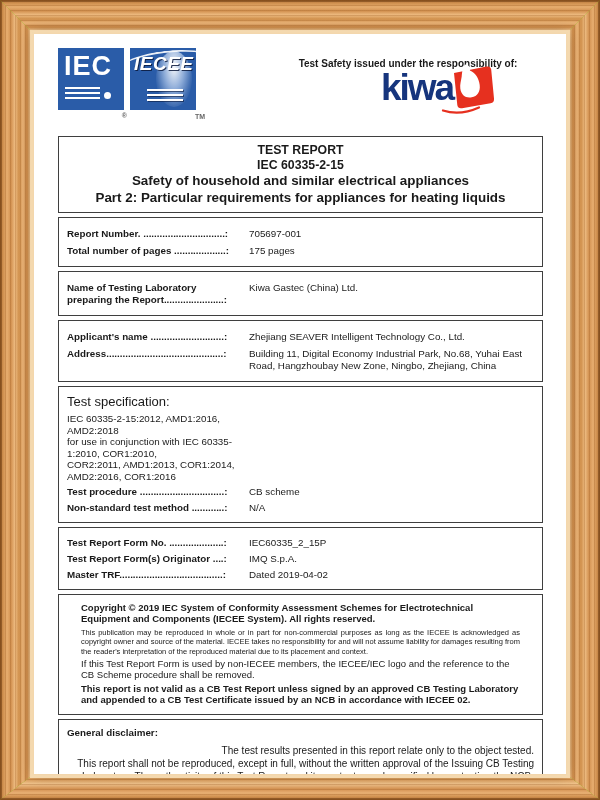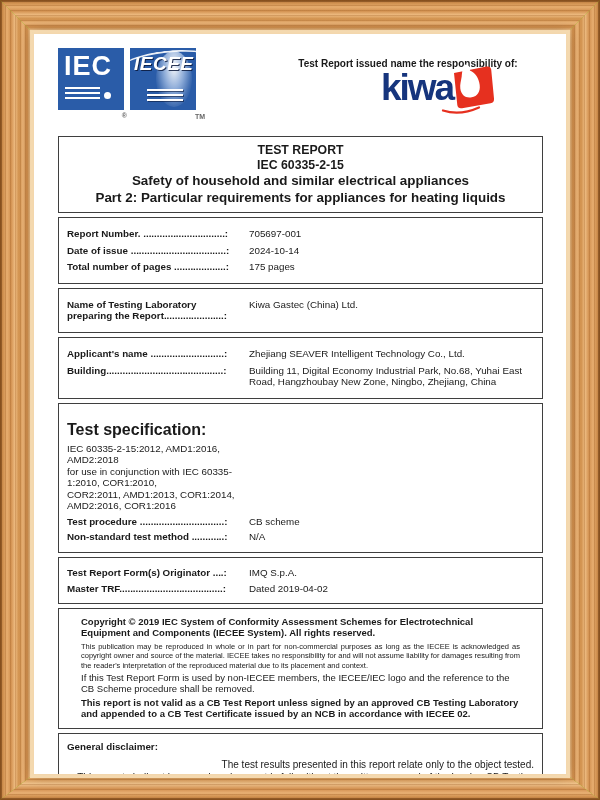--- a/index.html
+++ b/index.html
@@ -69,21 +69,21 @@
   
   .box{border:1px solid #3f3f3f;margin-top:4px;padding:5px 8px;}
   .title-box{margin-top:10px;text-align:center;padding:6px 4px;}
   .t-sm{font-size:12.3px;font-weight:bold;line-height:1.22;}
   .t-lg{font-size:13.4px;font-weight:bold;line-height:1.24;}
 
   .row{display:grid;grid-template-columns:176px 1fr;column-gap:6px;margin:5px 0;font-size:9.8px;line-height:1.18;}
   .row .lbl{font-weight:bold;white-space:nowrap;overflow:hidden;}
   .row .val{white-space:pre-line;}
   .tight .row{margin:4px 0;}
-  .spec-head{font-weight:bold;font-size:16px;margin:12px 0 4px;}
+  .spec-head{font-weight:normal;font-size:13px;margin:2px 0 4px;}
 
   .cp{font-size:9.5px;line-height:1.15;margin:3px 14px;}
   .cp.b{font-weight:bold;}
   .cp.small{font-size:7.5px;line-height:1.25;text-align:justify;}
   .gd-head{font-weight:bold;font-size:9.8px;margin:2px 0 6px;}
   .gd-p{font-size:10px;line-height:1.3;margin:0 0 4px;white-space:pre-line;text-align:right;}
 </style>
 </head>
 <body>
 
@@ -118,21 +118,21 @@
               <div class="iecee-lines">
                   <div></div>
                   <div></div>
                   <div></div>
                 </div>
             </div>
             <div class="mark tm-mark">TM</div>
           </div>
         </div>
         <div class="right-head">
-          <div class="resp-text">Test Report issued name the responsibility of:</div>
+          <div class="resp-text">Test Safety issued under the responsibility of:</div>
           <div class="kiwa">
             <span class="kiwa-text">kiwa</span>
             <svg width="54" height="52" viewBox="0 0 54 52">
               <path d="M13,10 L45.5,3.5 Q49.5,2.8 50.2,6.5 L53,35.5 Q53.5,39.5 49.5,40.2 L21,45.2 Q17,45.9 16.3,42 Z" fill="#e6301f"></path>
               <path d="M24.5,1.5 a4.6,4.6 0 0 1 4.4,6 c5.4,2.4 9,7.8 9.8,14.4 c0.8,6.6 -2.3,11.2 -8,12.4 c-5.9,1.2 -10.6,-2.3 -11.4,-8.8 c-0.5,-4.3 0.8,-8.2 1.4,-12.1 c0.5,-3.5 0.7,-10.3 3.8,-11.9 z" fill="#ffffff"></path>
               <path d="M2,47.5 Q19,53 38,44.5" stroke="#e6301f" stroke-width="2.2" fill="none" stroke-linecap="round"></path>
             </svg>
           </div>
         </div>
       </div>
@@ -143,43 +143,39 @@
         <div class="t-lg">Safety of household and similar electrical appliances</div>
         <div class="t-lg">Part 2: Particular requirements for appliances for heating liquids</div>
       </div>
 
       <div class="box">
         <div class="row">
           <span class="lbl">Report Number. ..............................:</span>
           <span class="val">705697-001</span>
         </div>
         <div class="row">
-          <span class="lbl">Date of issue ...................................:</span>
-          <span class="val">2024-10-14</span>
-        </div>
-        <div class="row">
           <span class="lbl">Total number of pages ...................:</span>
           <span class="val">175 pages</span>
         </div>
       </div>
 
       <div class="box">
         <div class="row">
           <span class="lbl"><span>Name of Testing Laboratory</span><br><span>preparing the Report......................:</span></span>
           <span class="val">Kiwa Gastec (China) Ltd.</span>
         </div>
       </div>
 
       <div class="box">
         <div class="row">
           <span class="lbl">Applicant's name ...........................:</span>
           <span class="val" style="white-space:normal">Zhejiang SEAVER Intelligent Technology Co., Ltd.</span>
         </div>
         <div class="row">
-          <span class="lbl">Building...........................................:</span>
+          <span class="lbl">Address...........................................:</span>
           <span class="val" style="white-space:normal">Building 11, Digital Economy Industrial Park, No.68, Yuhai East Road, Hangzhoubay New Zone, Ningbo, Zhejiang, China</span>
         </div>
       </div>
 
       <div class="box tight">
         <div class="spec-head">Test specification:</div>
         <div class="row">
           <span class="val">IEC 60335-2-15:2012, AMD1:2016, AMD2:2018
 for use in conjunction with IEC 60335-1:2010, COR1:2010,
 COR2:2011, AMD1:2013, COR1:2014, AMD2:2016, COR1:2016</span>
@@ -188,20 +184,24 @@
           <span class="lbl">Test procedure ...............................:</span>
           <span class="val">CB scheme</span>
         </div>
         <div class="row">
           <span class="lbl">Non-standard test method ............:</span>
           <span class="val">N/A</span>
         </div>
       </div>
 
       <div class="box tight">
+        <div class="row">
+          <span class="lbl">Test Report Form No. ....................:</span>
+          <span class="val">IEC60335_2_15P</span>
+        </div>
         <div class="row">
           <span class="lbl">Test Report Form(s) Originator ....:</span>
           <span class="val">IMQ S.p.A.</span>
         </div>
         <div class="row">
           <span class="lbl">Master TRF......................................:</span>
           <span class="val">Dated 2019-04-02</span>
         </div>
       </div>
 

